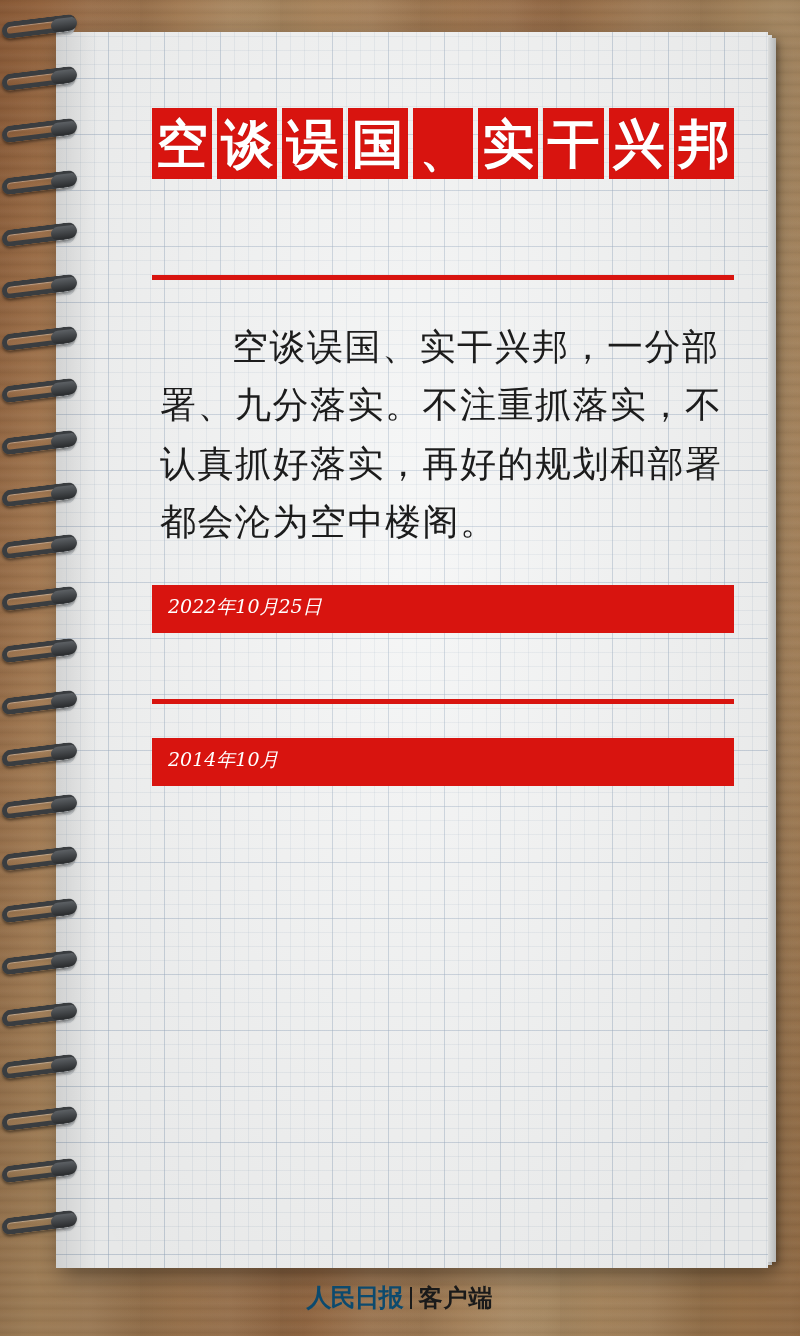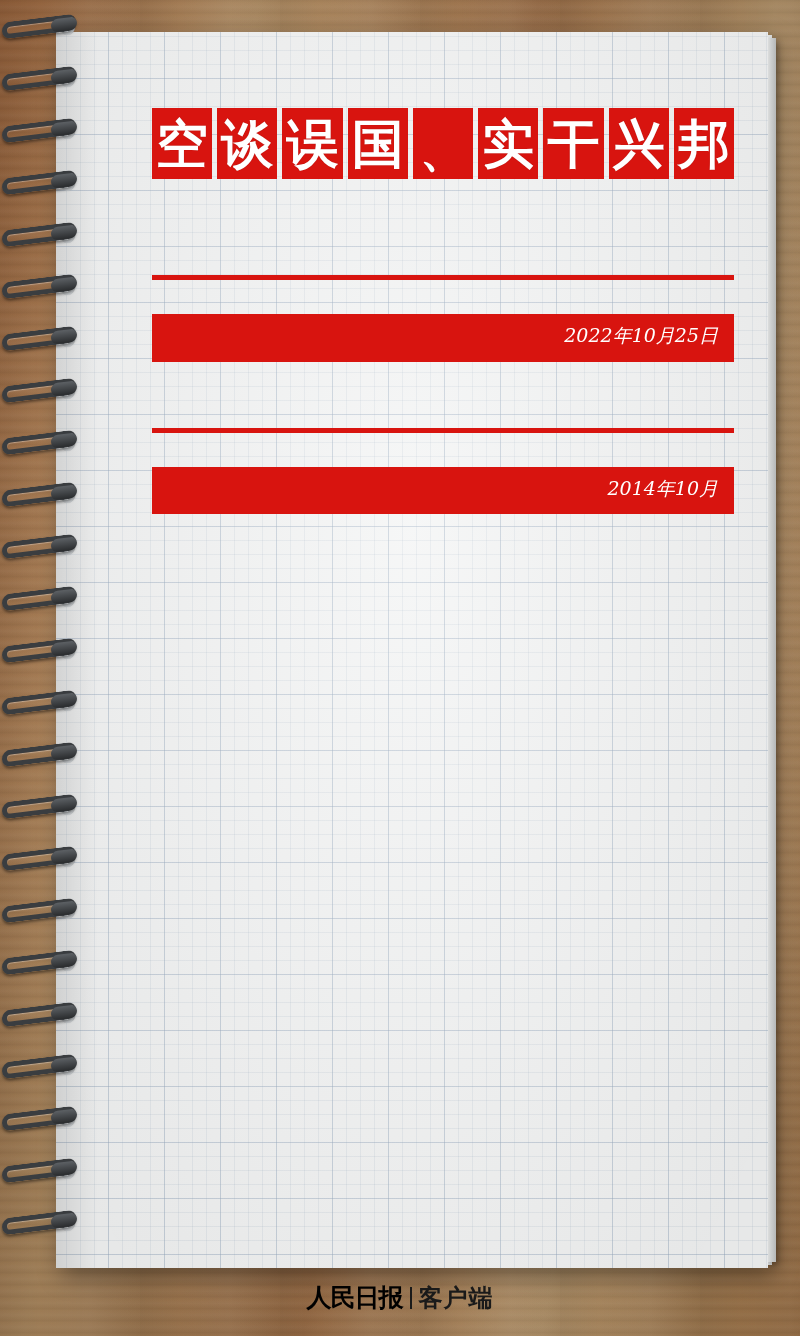--- a/index.html
+++ b/index.html
@@ -190,21 +190,20 @@
     padding: 38px 6px 0 8px;
   }
   .quote.second { padding-top: 44px; }
 
   
   .attrib {
     background: #d8140f;
     color: #ffffff;
     margin-top: 34px;
     padding: 9px 16px 13px 16px;
-    text-align: right;
   }
   .attrib .date {
     font-family: "DejaVu Serif", "Liberation Serif", serif;
     font-style: italic;
     font-size: 19px;
     line-height: 1.35;
     display: block;
   }
   .attrib .src {
     font-family: "DejaVu Serif", "Liberation Serif", serif;
@@ -223,21 +222,21 @@
     display: flex;
     align-items: center;
     justify-content: center;
     gap: 4px;
     z-index: 6;
   }
   .footer .rmrb {
     font-family: Liberation Serif, serif;
     font-weight: 700;
     font-size: 25px;
-    color: #000000;
+    color: #0c4a6e;
     letter-spacing: -1px;
   }
   .footer .bar {
     width: 2px;
     height: 22px;
     background: #1a1a1a;
     margin: 0 3px;
   }
   .footer .kehuduan {
     font-family: "DejaVu Sans", "Liberation Sans", sans-serif;
@@ -267,20 +266,21 @@
       <span class="title-char">国</span>
       <span class="title-char comma">、</span>
       <span class="title-char">实</span>
       <span class="title-char">干</span>
       <span class="title-char">兴</span>
       <span class="title-char">邦</span>
     </div>
 
     <div class="rule top1"></div>
 
+    <div class="quote">空谈误国、实干兴邦，一分部署、九分落实。不注重抓落实，不认真抓好落实，再好的规划和部署都会沦为空中楼阁。</div>
 
     <div class="attrib">
       <span class="date">2022年10月25日</span>
     </div>
 
     <div class="rule top2"></div>
 
 
     <div class="attrib">
       <span class="date">2014年10月</span>

